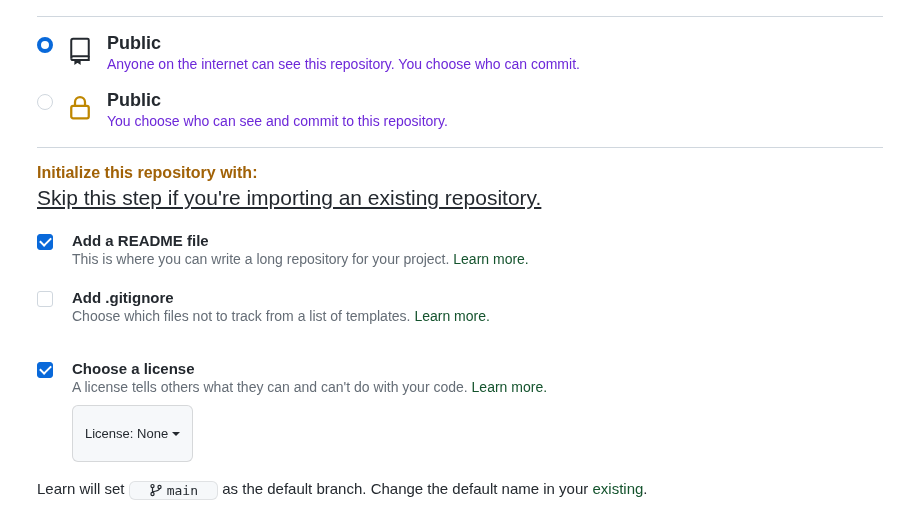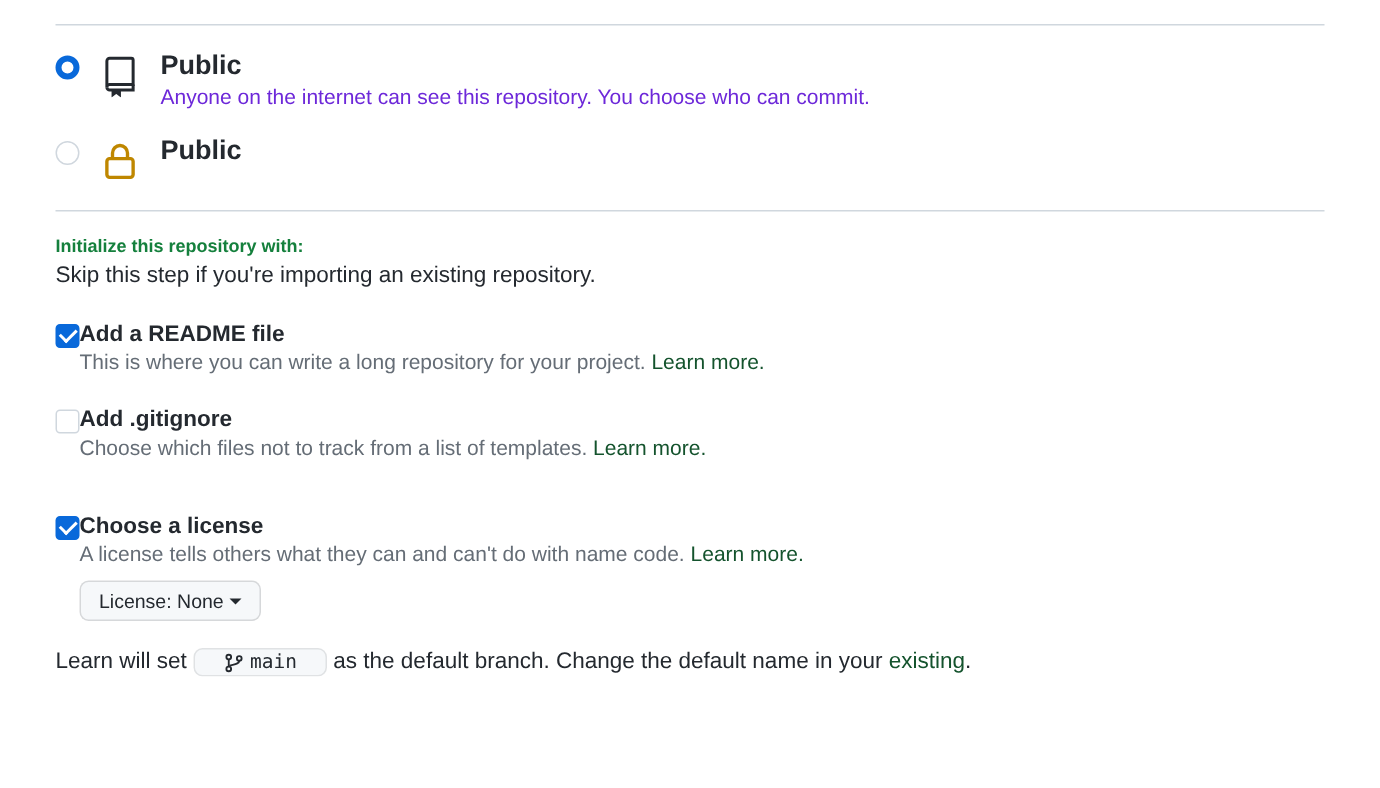--- a/index.html
+++ b/index.html
@@ -55,35 +55,36 @@
       font-size: 18px;
       color: #24292f;
     }
     .vis-desc {
       color: #6d28d9;
       font-size: 14px;
       margin-top: 2px;
     }
     .section-title {
       font-weight: 600;
-      font-size: 12px;
-      color: #15803d;
+      font-size: 16px;
+      color: #a16207;
       margin-top: 6px;
     }
     .section-sub {
       color: #24292f;
-      font-size: 15px;
+      font-size: 21px;
       margin-top: 4px;
       margin-bottom: 22px;
+      text-decoration: underline;
     }
     .init-option {
       display: flex;
       align-items: flex-start;
       margin-bottom: 22px;
-      gap: 0;
+      gap: 19px;
     }
     .checkbox {
       width: 16px;
       height: 16px;
       border: 1px solid #d0d7de;
       border-radius: 3px;
       flex-shrink: 0;
       margin-top: 2px;
       cursor: pointer;
       position: relative;
@@ -119,21 +120,21 @@
       margin-top: 2px;
     }
     .link {
       color: #14532d;
       text-decoration: none;
     }
     .license-btn {
       margin-top: 10px;
       display: inline-flex;
       align-items: center;
-      padding: 5px 12px;
+      padding: 20px 12px;
       font-size: 13px;
       font-weight: 500;
       color: #24292f;
       background: #f6f8fa;
       border: 1px solid rgba(31,35,40,0.15);
       border-radius: 6px;
       cursor: pointer;
       gap: 4px;
     }
     .branch-line {
@@ -185,20 +186,21 @@
 <div class="visibility-option">
   <div class="radio"></div>
   <div class="vis-icon">
     <svg viewBox="0 0 24 24" width="30" height="30" fill="none" stroke="#bf8700" stroke-width="1.8">
       <rect x="5" y="11" width="14" height="10" rx="1.5"></rect>
       <path d="M8 11 V8 a4 4 0 0 1 8 0 V11"></path>
     </svg>
   </div>
   <div class="vis-text">
     <span class="vis-title">Public</span>
+    <span class="vis-desc">You choose who can see and commit to this repository.</span>
   </div>
 </div>
 
 <hr class="divider">
 
 <div class="section-title">Initialize this repository with:</div>
 <div class="section-sub">Skip this step if you're importing an existing repository.</div>
 
 <div class="init-option">
   <div class="checkbox checked"></div>
@@ -218,21 +220,21 @@
       <span>Choose which files not to track from a list of templates. </span><a href="#" class="link">Learn more.</a>
     </span>
   </div>
 </div>
 
 <div class="init-option" style="margin-bottom:18px;margin-top:36px;">
   <div class="checkbox checked"></div>
   <div class="init-text">
     <span class="init-title">Choose a license</span>
     <span class="init-desc">
-      <span>A license tells others what they can and can't do with name code. </span><a href="#" class="link">Learn more.</a>
+      <span>A license tells others what they can and can't do with your code. </span><a href="#" class="link">Learn more.</a>
     </span>
     <div>
       <button class="license-btn">
         <span>License: None</span>
         <span class="caret-down"></span>
       </button>
     </div>
   </div>
 </div>
 

